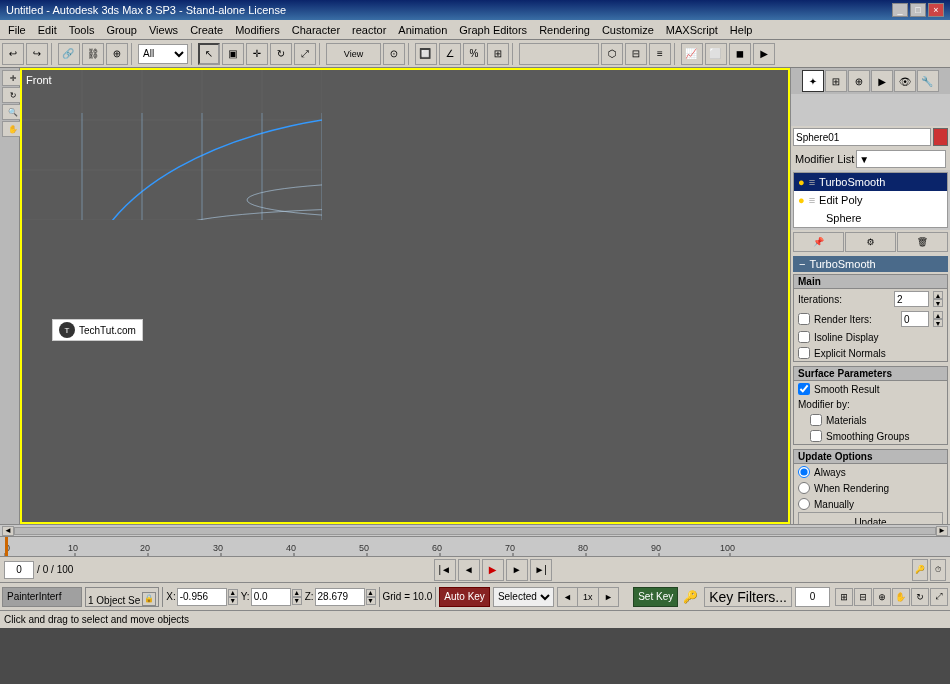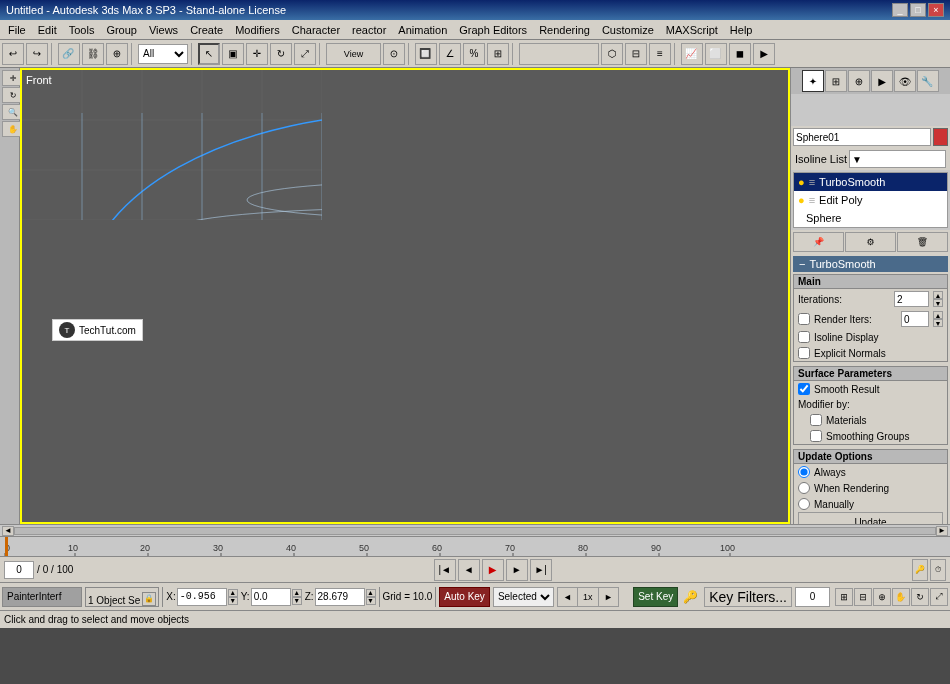--- a/index.html
+++ b/index.html
@@ -522,36 +522,36 @@
       <div class="rp-icon">👁</div>
       <div class="rp-icon">🔧</div>
     </div>
 
     <div id="obj-name-row">
       <input class="obj-name-input" value="Sphere01" style="">
       <div class="obj-color-swatch"></div>
     </div>
 
     <div id="modifier-list-label">
-      <span>Isoline List</span>
+      <span>Modifier List</span>
       <button class="modifier-dropdown-btn">▼</button>
     </div>
 
     <div id="modifier-stack">
       <div class="modifier-item selected">
         <span style="color:#ffcc00;">●</span>
         <span style="color:#aaa;">≡</span>
         <span>TurboSmooth</span>
       </div>
       <div class="modifier-item" style="padding-left:4px;">
         <span style="color:#ffcc00;">●</span>
         <span style="color:#aaa;">≡</span>
         <span> Edit Poly</span>
       </div>
-      <div class="modifier-item" style="padding-left:12px;text-align:center;">
+      <div class="modifier-item" style="padding-left:32px;text-align:center;">
         <span>Sphere</span>
       </div>
     </div>
 
     <div id="modifier-buttons">
       <div class="mod-btn">📌</div>
       <div class="mod-btn">⚙</div>
       <div class="mod-btn">🗑</div>
     </div>
 
@@ -700,21 +700,21 @@
 
   <div style="display:flex; align-items:flex-end; gap:2px; border:1px solid #888; padding:0 2px; height:20px; font-size:10px;">
     <span>1 Object Se</span>
     <div style="width:14px; height:14px; border:1px solid #888; display:flex; align-items:center; justify-content:center; cursor:pointer; font-size:8px;">🔒</div>
   </div>
 
   <div class="status-sep"></div>
 
   <div style="display:flex; align-items:center; gap:1px;">
     <span style="font-size:10px;">X:</span>
-    <input class="status-input" style="width: 50px; font-family: Liberation Mono, monospace;" value="-0.956">
+    <input class="status-input" style="width: 50px;" value="-0.956">
     <div class="spinner-container">
       <div class="spinner-up">▲</div>
       <div class="spinner-down">▼</div>
     </div>
   </div>
 
   <div style="display:flex; align-items:center; gap:1px;">
     <span style="font-size:10px;">Y:</span>
     <input class="status-input" style="width: 40px;" value="0.0">
     <div class="spinner-container">

